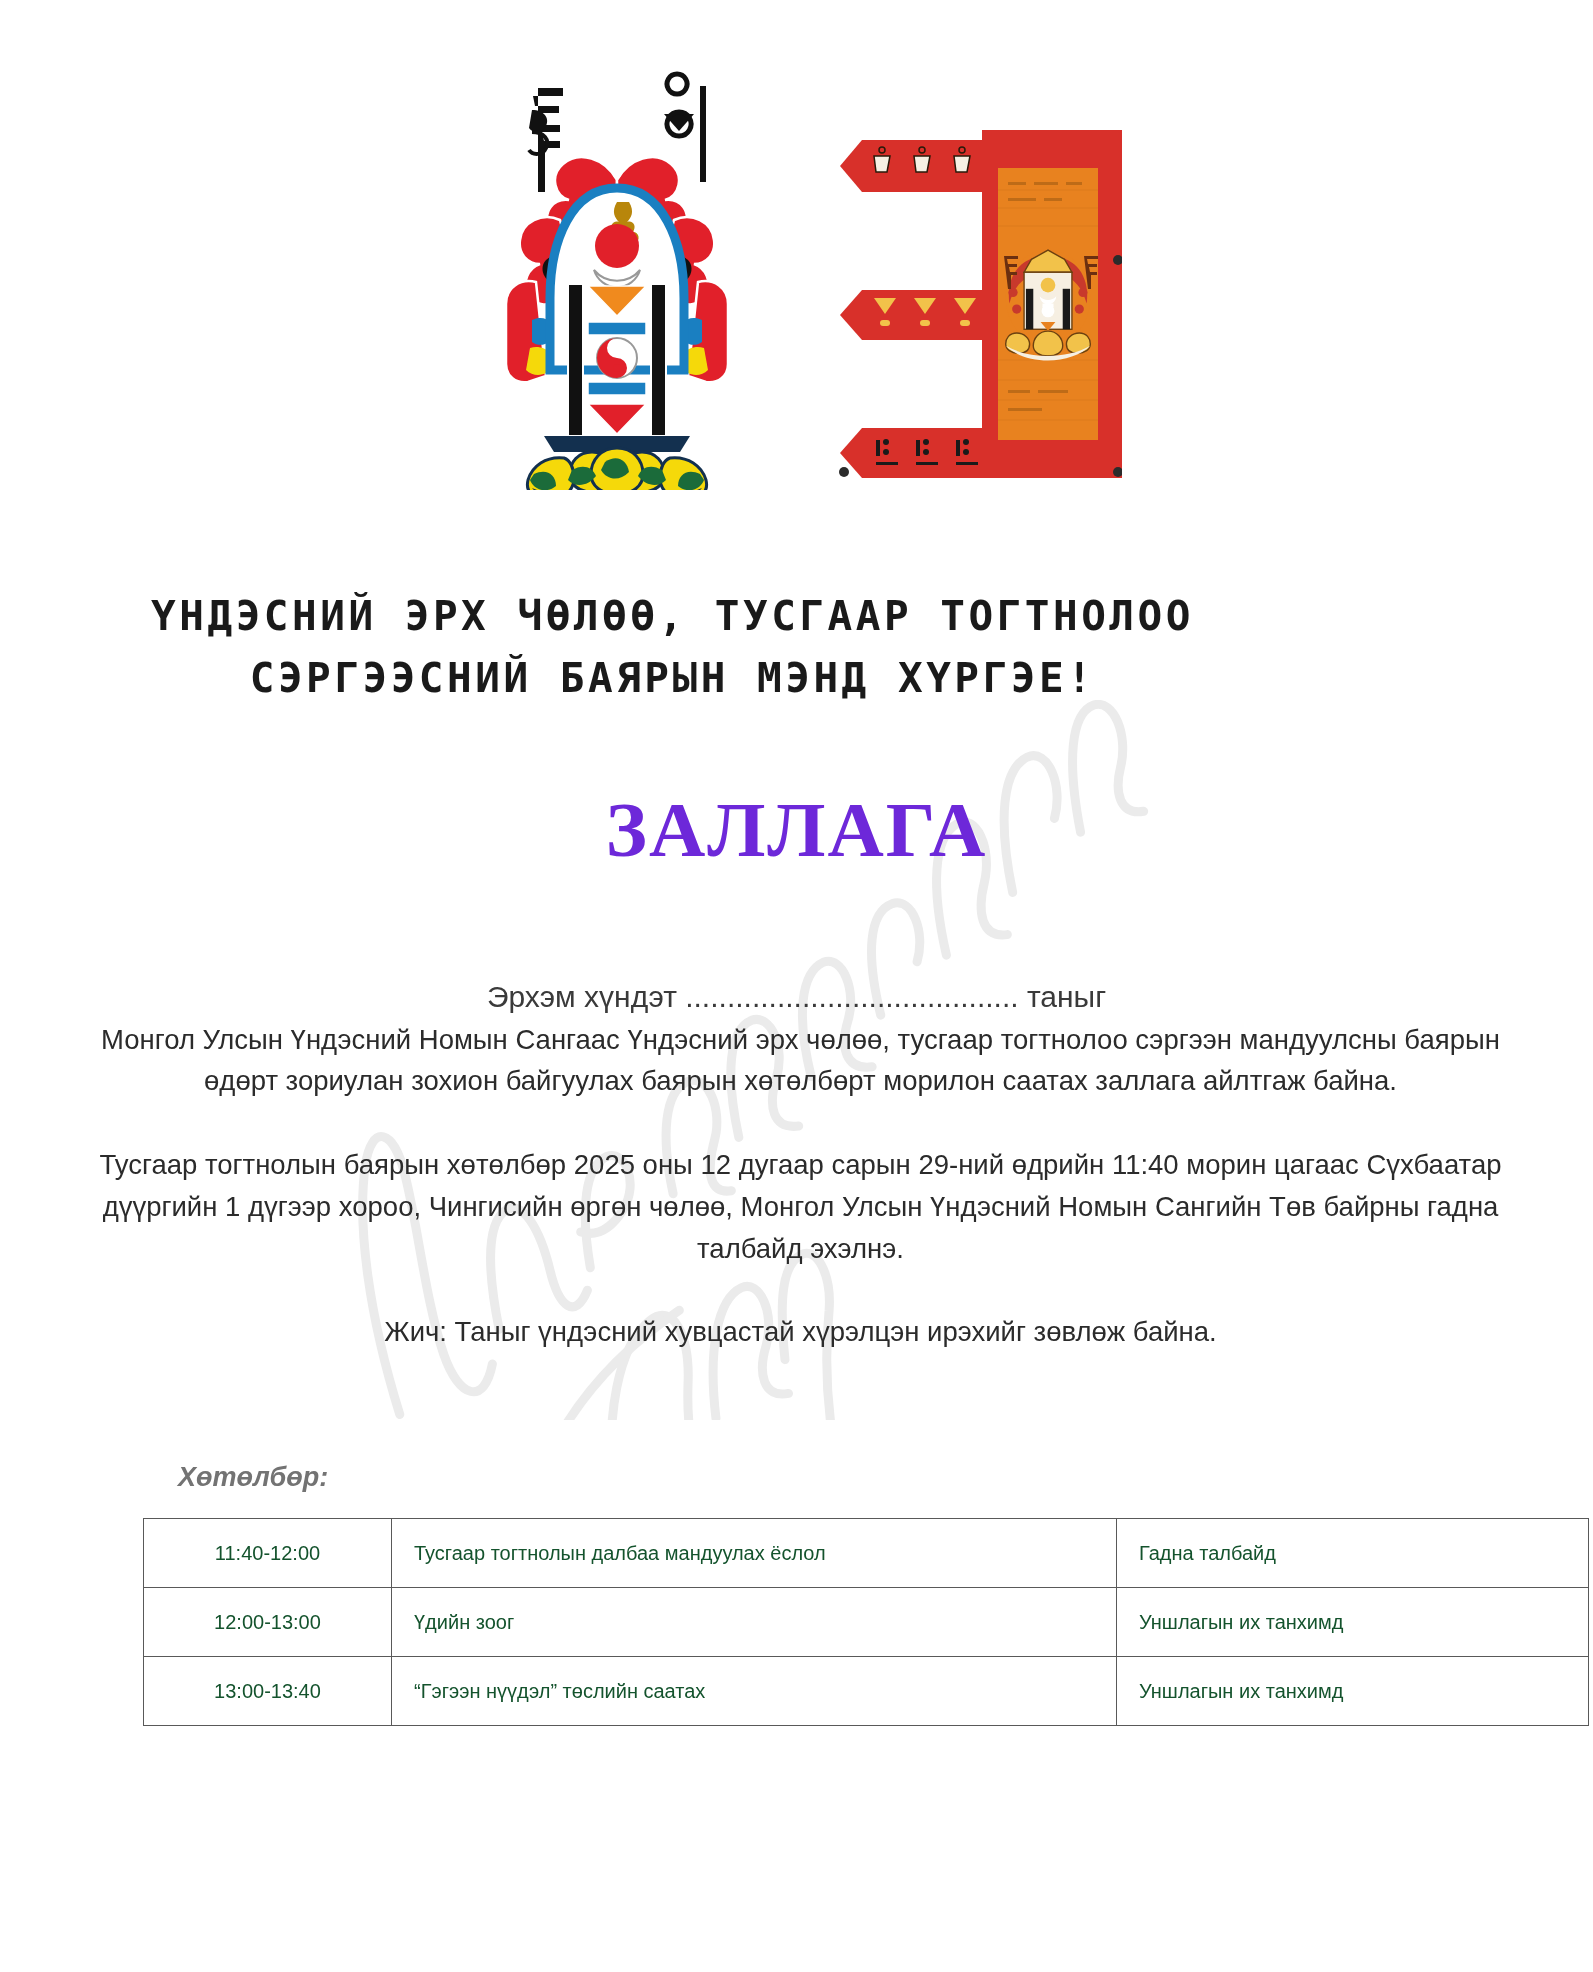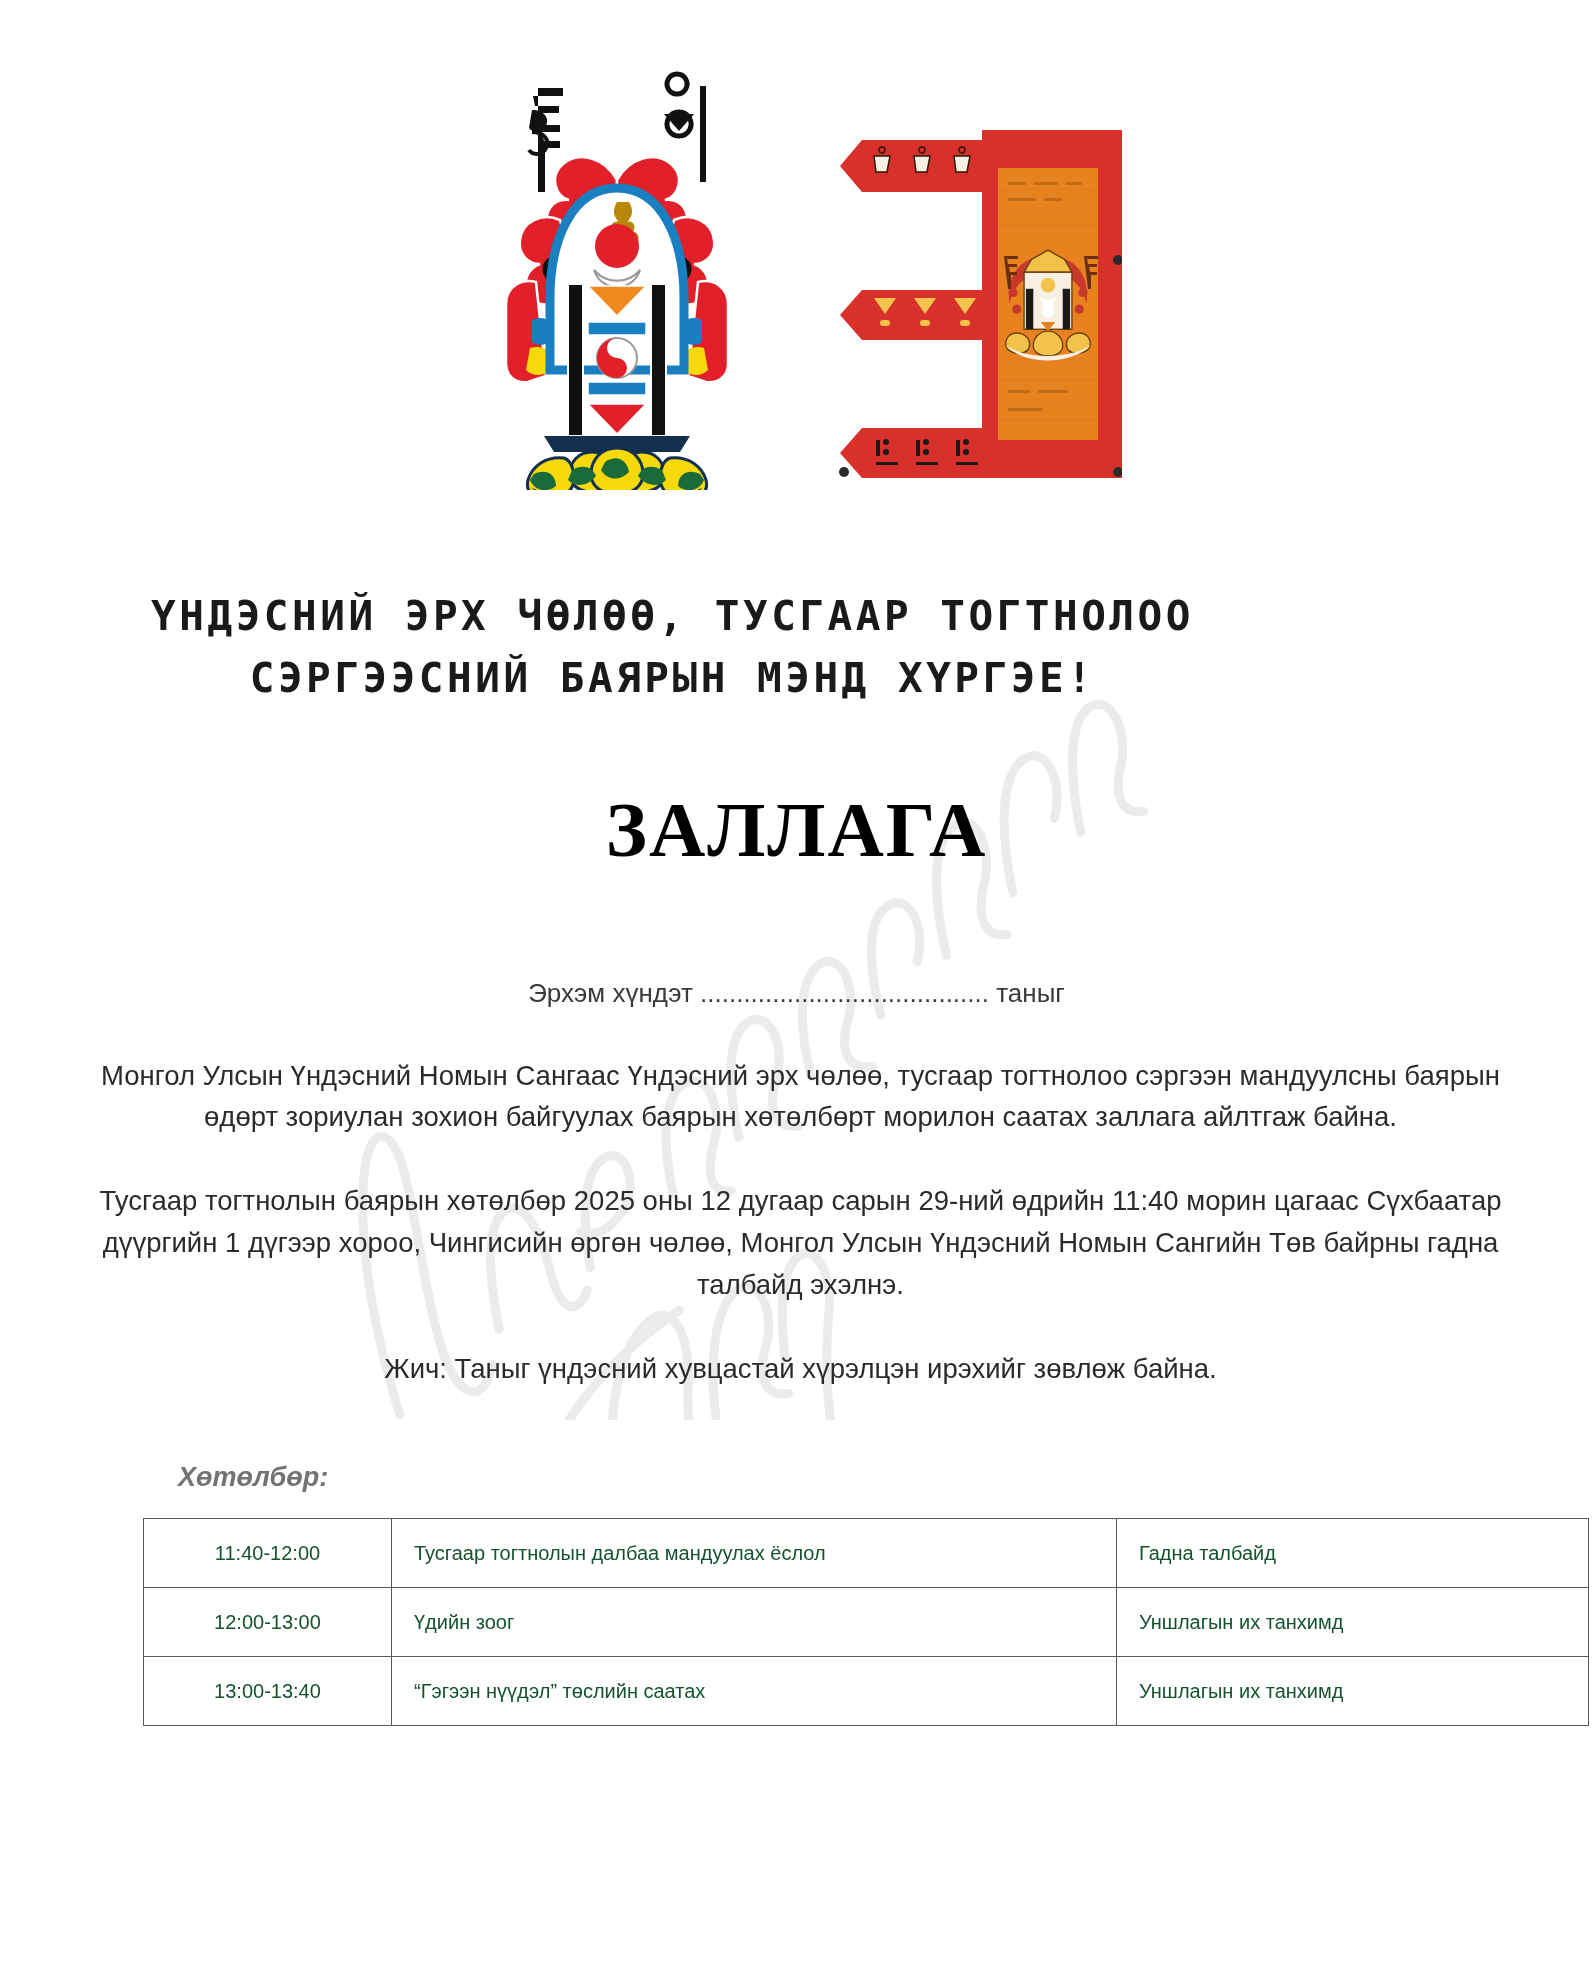--- a/index.html
+++ b/index.html
@@ -47,30 +47,30 @@
     white-space:nowrap;
   }
 
   .main-heading{
     position:absolute;left:0;top:785px;width:1593px;z-index:3;
     text-align:center;
     font-family:"Liberation Serif","DejaVu Serif",serif;
     font-weight:700;
     font-size:78px;
     letter-spacing:2px;
-    color:#000000;
+    color:#6d28d9;
   }
 
   
   .body-block{
     position:absolute;left:90px;top:975px;width:1413px;z-index:3;
     text-align:center;
   }
   .salutation{
-    font-size:26px;line-height:1.45;color:#3a3a3a;margin-bottom:42px;
+    font-size:30px;line-height:1.45;color:#3a3a3a;
   }
   .para{
     font-size:27.5px;line-height:1.52;color:#2b2b2b;margin:0 0 42px 8px;
   }
   .para.note{margin-bottom:0;}
 
   
   .program-label{
     position:absolute;left:178px;top:1462px;z-index:3;
     font-size:27px;font-weight:700;color:#737373;font-style:italic;

